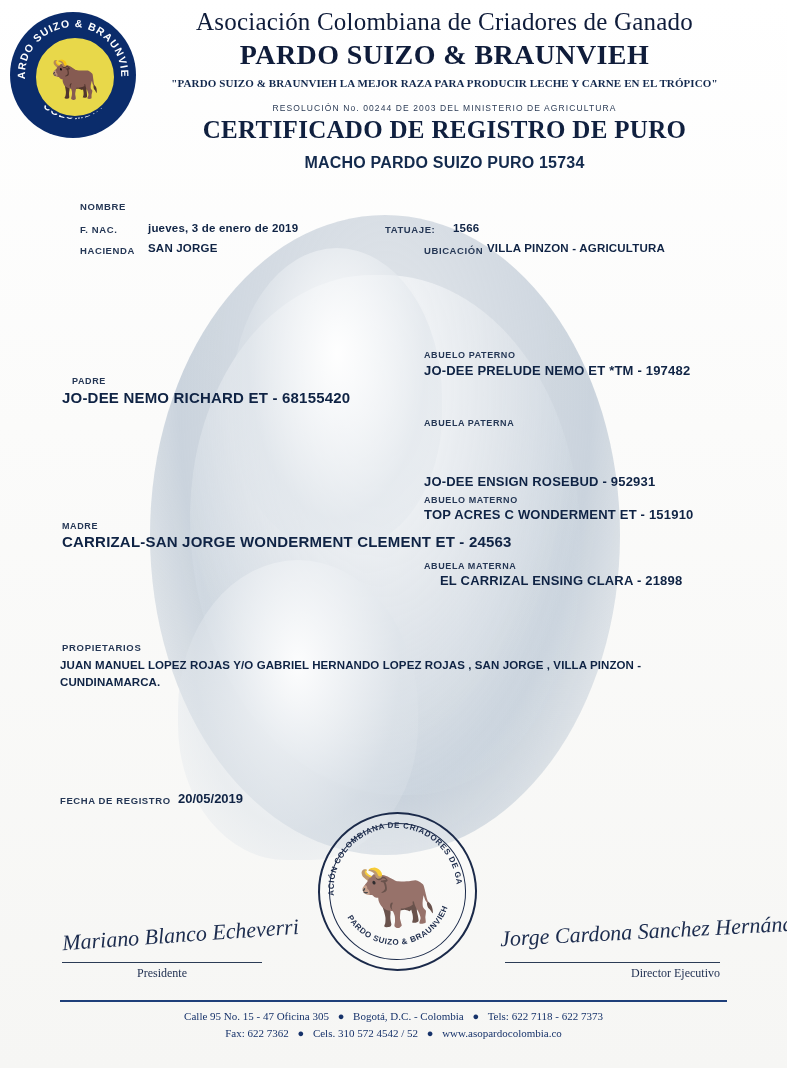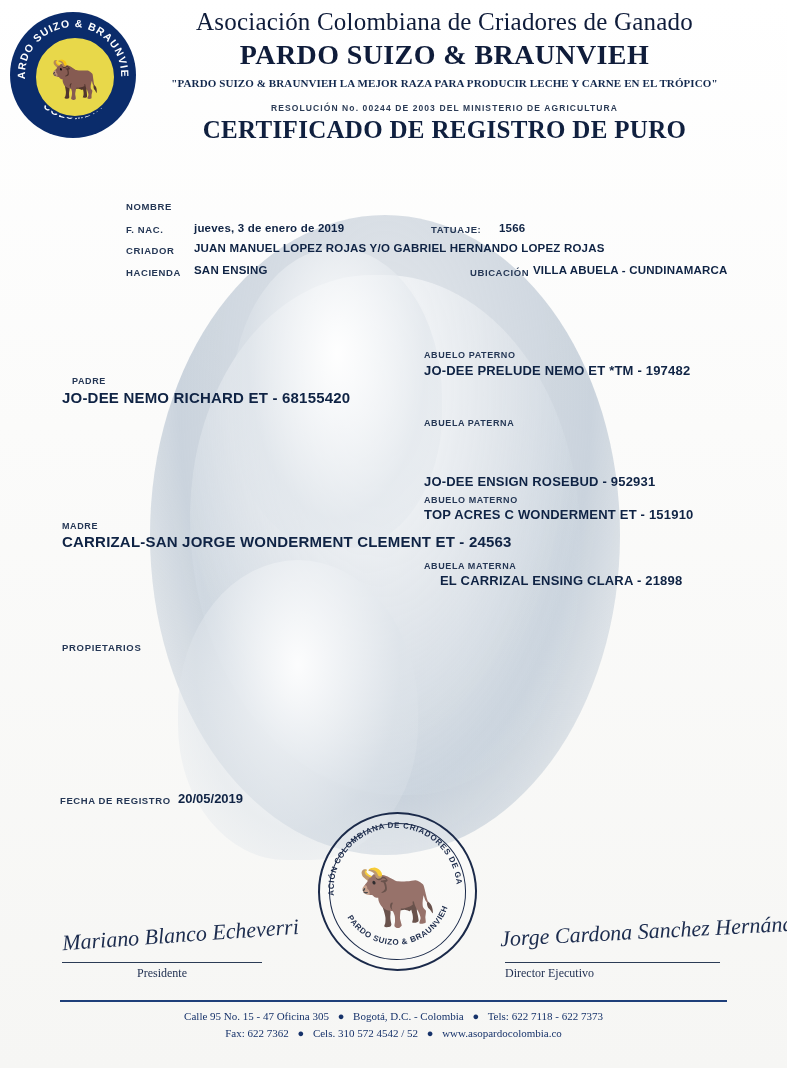--- a/index.html
+++ b/index.html
@@ -134,21 +134,21 @@
     color: #13294e;
     font-weight: bold;
     margin-top: 6px;
     letter-spacing: 0.1px;
   }
   .t-reso {
     font-size: 8.5px;
     color: #2b3b55;
     letter-spacing: 1.1px;
     margin-top: 14px;
-    font-weight: bold;
+    font-weight: normal;
   }
   .t-cert {
     font-family: "Liberation Serif", serif;
     font-weight: bold;
     font-size: 25px;
     color: #10203f;
     margin-top: 3px;
     letter-spacing: 0.3px;
   }
   .t-sub {
@@ -157,21 +157,20 @@
     color: #132a4d;
     margin-top: 10px;
     letter-spacing: 0.2px;
   }
 
   
   .info {
     position: absolute;
     left: 0; right: 8px;
     top: 196px;
-    padding-left: 46px;
   }
   .row {
     position: relative;
     height: 23px;
   }
   .lbl {
     position: absolute;
     font-size: 9.5px;
     color: #253755;
     letter-spacing: 0.6px;
@@ -314,21 +313,21 @@
   .sig-rule.l { left: 62px; top: 962px; width: 200px; }
   .sig-rule.r { left: 505px; top: 962px; width: 215px; }
   .sig-cap {
     position: absolute;
     font-family: "Liberation Serif", serif;
     font-size: 12px;
     color: #1c2c4e;
     top: 966px;
   }
   .sig-cap.l { left: 62px; width: 200px; text-align: center; }
-  .sig-cap.r { left: 505px; width: 215px; text-align: left; }
+  .sig-cap.r { left: 505px; width: 215px; text-align: right; }
 
   
   .footer-rule {
     position: absolute;
     left: 60px;
     right: 60px;
     top: 1000px;
     height: 1.5px;
     background: #1f3f7a;
   }
@@ -377,46 +376,43 @@
         <div class="cow">🐂</div>
       </div>
     </div>
 
     <div class="title-block">
       <div class="t-assoc">Asociación Colombiana de Criadores de Ganado</div>
       <div class="t-breed">PARDO SUIZO &amp; BRAUNVIEH</div>
       <div class="t-slogan">"PARDO SUIZO &amp; BRAUNVIEH  LA MEJOR RAZA PARA PRODUCIR LECHE Y CARNE EN EL TRÓPICO"</div>
       <div class="t-reso">RESOLUCIÓN No. 00244 DE 2003 DEL MINISTERIO DE AGRICULTURA</div>
       <div class="t-cert">CERTIFICADO DE REGISTRO DE PURO</div>
+      <div class="t-sub">MACHO PARDO SUIZO PURO 15734</div>
     </div>
   </div>
 
   <div class="info">
 
     <div class="row">
       <span class="lbl" style="left:80px;">NOMBRE</span>
     </div>
 
     <div class="row" style="height:21px;">
       <span class="lbl" style="left:80px;">F. NAC.</span>
       <span class="val small" style="left:148px; top:3px;">jueves, 3 de enero de 2019</span>
       <span class="lbl" style="left:385px;">TATUAJE:</span>
       <span class="val small" style="left:453px; top:3px;">1566</span>
     </div>
 
-    <div class="row" style="height:22px;">
-      <span class="lbl" style="left:80px;">CRIADOR</span>
-      <span class="val small" style="left:148px; top:2px;">JUAN MANUEL LOPEZ ROJAS Y/O GABRIEL HERNANDO LOPEZ ROJAS</span>
-    </div>
 
     <div class="row" style="height:22px;">
       <span class="lbl" style="left:80px;text-align:right;">HACIENDA</span>
-      <span class="val small" style="left:148px; top:2px;">SAN ENSING</span>
+      <span class="val small" style="left:148px; top:2px;">SAN JORGE</span>
       <span class="lbl" style="left:424px;">UBICACIÓN</span>
-      <span class="val small" style="left:487px; top:2px;">VILLA ABUELA - CUNDINAMARCA</span>
+      <span class="val small" style="left:487px; top:2px;">VILLA PINZON - AGRICULTURA</span>
     </div>
   </div>
 
   <div class="ped">
     <span class="ped-label" style="left:424px; top:350px;">ABUELO PATERNO</span>
     <span class="ped-name" style="left:424px; top:363px;">JO-DEE PRELUDE NEMO ET *TM - 197482</span>
 
     <span class="ped-label" style="left:72px; top:376px;">PADRE</span>
     <span class="ped-name big" style="left:62px; top:389px;">JO-DEE NEMO RICHARD ET  - 68155420</span>
 
@@ -427,20 +423,21 @@
     <span class="ped-name" style="left:424px; top:507px;">TOP ACRES C WONDERMENT ET  - 151910</span>
 
     <span class="ped-label" style="left:62px; top:521px;">MADRE</span>
     <span class="ped-name big" style="left:62px; top:533px;">CARRIZAL-SAN JORGE WONDERMENT CLEMENT ET - 24563</span>
 
     <span class="ped-label" style="left:424px; top:561px;">ABUELA MATERNA</span>
     <span class="ped-name" style="left:440px; top:573px;">EL CARRIZAL ENSING CLARA - 21898</span>
   </div>
 
   <div class="owners-label">PROPIETARIOS</div>
+  <div class="owners-text">JUAN MANUEL LOPEZ ROJAS Y/O GABRIEL HERNANDO LOPEZ ROJAS ,  SAN JORGE ,  VILLA PINZON - CUNDINAMARCA.</div>
 
   <div class="reg-label">FECHA DE REGISTRO</div>
   <div class="reg-value">20/05/2019</div>
 
   <div class="seal">
     <svg width="151" height="151" viewBox="0 0 151 151" aria-hidden="true">
       <defs>
         <path id="sealTop" d="M 14,75 A 61,61 0 0 1 137,75"></path>
         <path id="sealBottom" d="M 20,75 A 55,55 0 0 0 131,75"></path>
       </defs>

